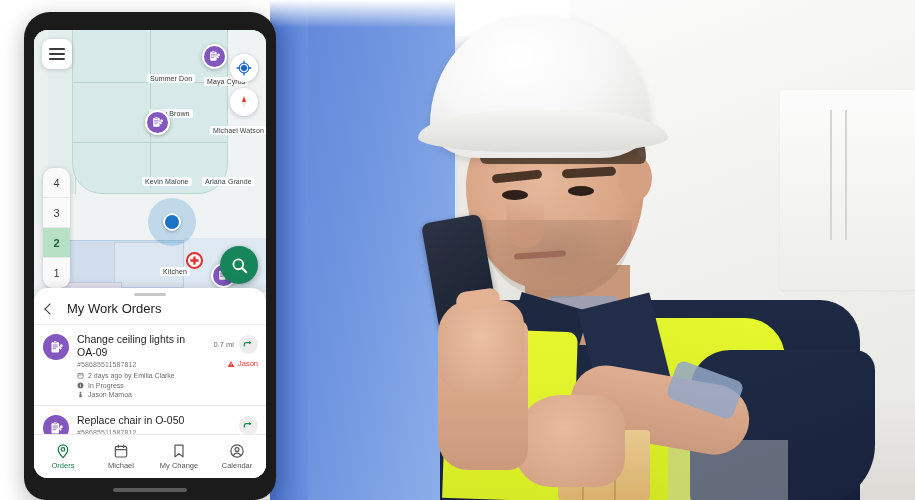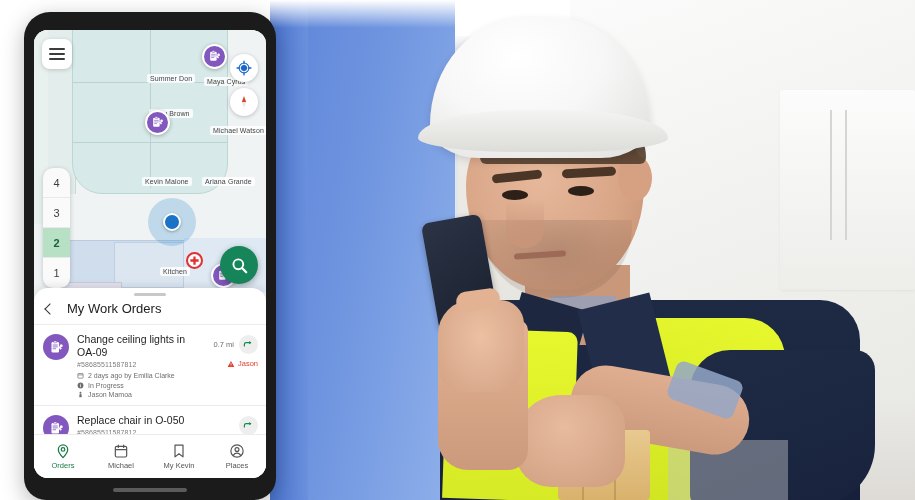--- a/index.html
+++ b/index.html
@@ -659,29 +659,29 @@
               <rect x="3.5" y="5" width="17" height="16" rx="2.2" fill="none" stroke="#555" stroke-width="1.8"></rect>
               <path d="M3.5 10h17" stroke="#555" stroke-width="1.8"></path>
               <path d="M8 3.2v3.4M16 3.2v3.4" stroke="#555" stroke-width="1.8" stroke-linecap="round"></path>
             </svg>
             <span class="nav-label">Michael</span>
           </div>
           <div class="nav-item">
             <svg width="16" height="16" viewBox="0 0 24 24">
               <path d="M6 3.2h12v17.6l-6-4.6-6 4.6z" fill="none" stroke="#555" stroke-width="1.8" stroke-linejoin="round"></path>
             </svg>
-            <span class="nav-label">My Kevin</span>
+            <span class="nav-label">My Change</span>
           </div>
           <div class="nav-item">
             <svg width="16" height="16" viewBox="0 0 24 24">
               <circle cx="12" cy="12" r="9.2" fill="none" stroke="#555" stroke-width="1.8"></circle>
               <circle cx="12" cy="9.8" r="2.9" fill="none" stroke="#555" stroke-width="1.8"></circle>
               <path d="M6.3 19.2c1.2-2.6 3.2-3.9 5.7-3.9s4.5 1.3 5.7 3.9" fill="none" stroke="#555" stroke-width="1.8" stroke-linecap="round"></path>
             </svg>
-            <span class="nav-label">Places</span>
+            <span class="nav-label">Calendar</span>
           </div>
         </div>
 
       </div>
     </div>
 
     <div class="home-bar"></div>
   </div>
 
 </div>

